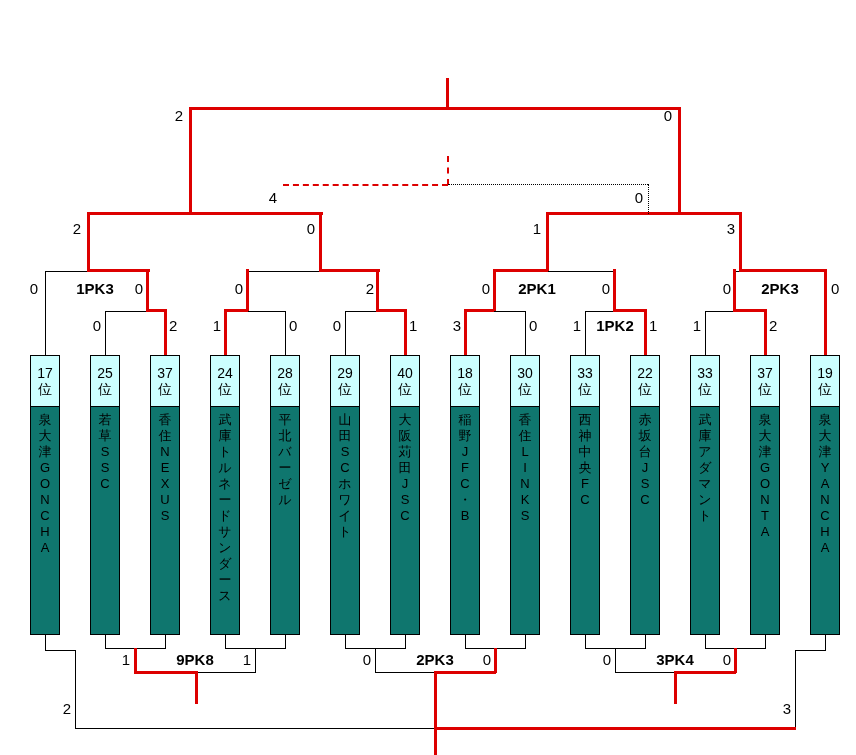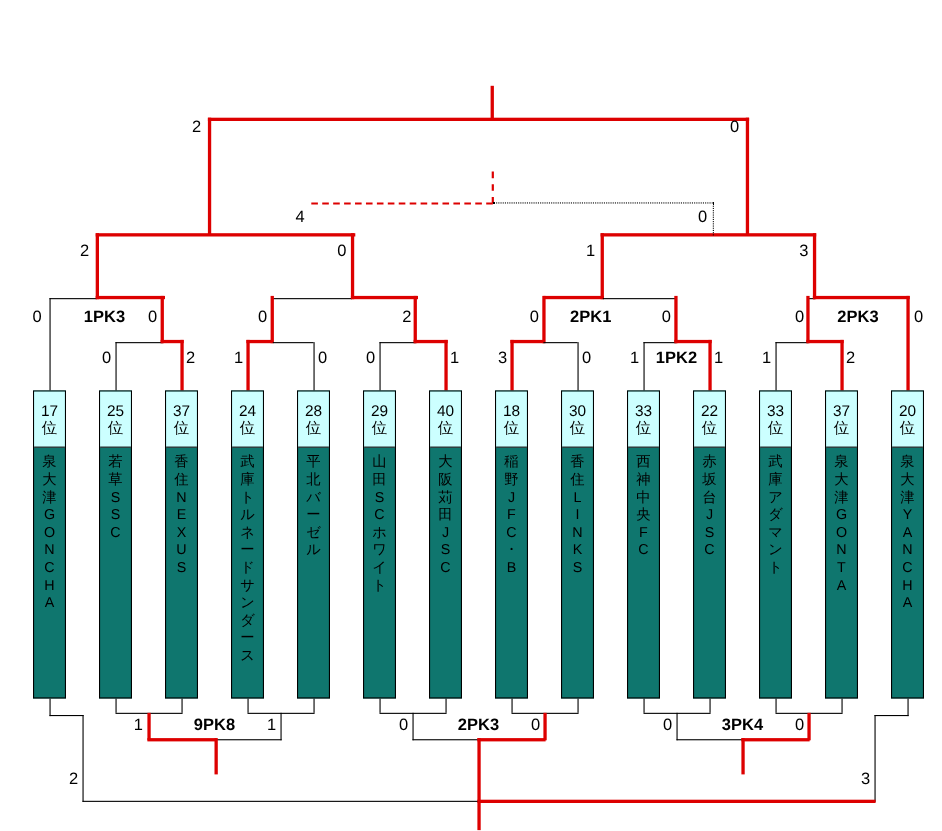--- a/index.html
+++ b/index.html
@@ -370,21 +370,21 @@
         <div>津</div>
         <div>G</div>
         <div>O</div>
         <div>N</div>
         <div>T</div>
         <div>A</div>
       </div>
     </div>
     <div class="team" style="left: 810px;">
       <div class="rank">
-        <div>20</div>
+        <div>19</div>
         <div>位</div>
       </div>
       <div class="tname">
         <div>泉</div>
         <div>大</div>
         <div>津</div>
         <div>Y</div>
         <div>A</div>
         <div>N</div>
         <div>C</div>

